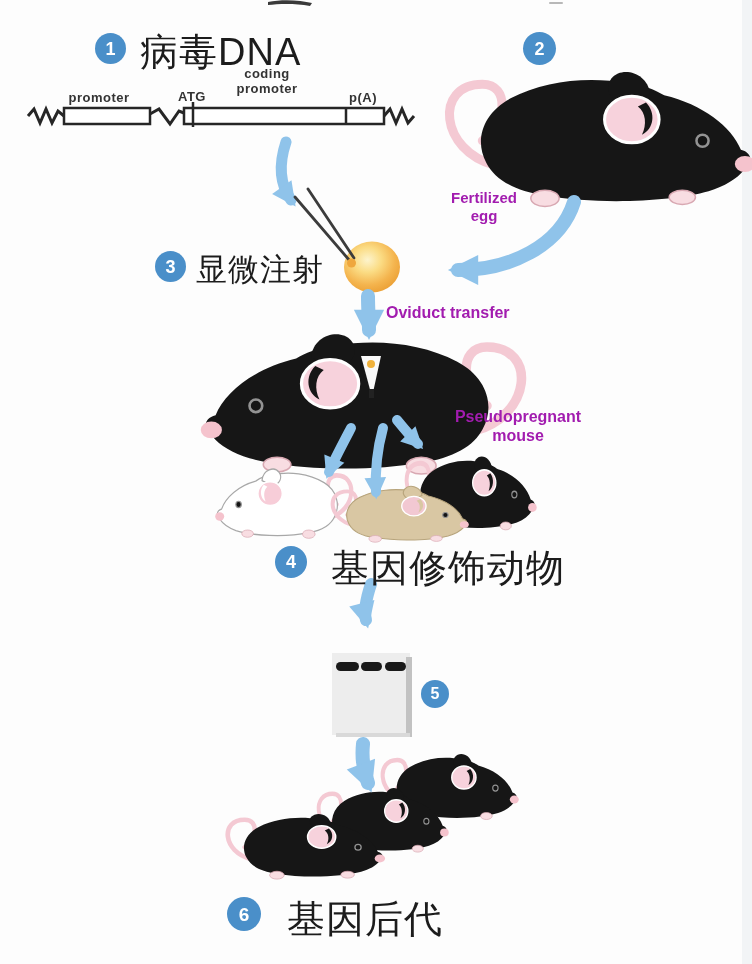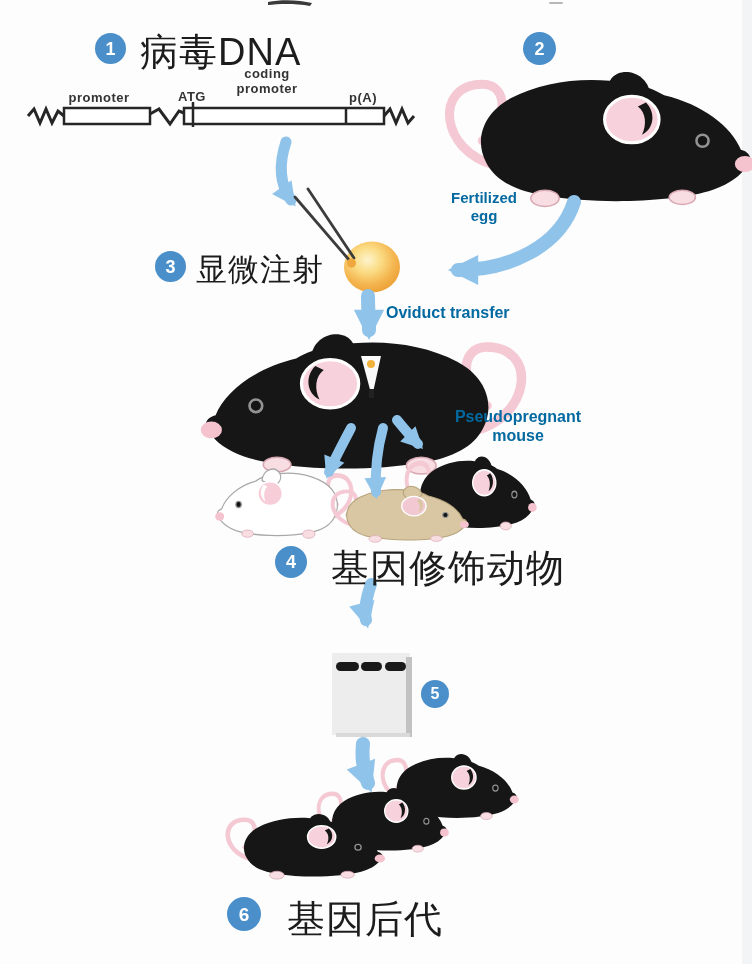--- a/index.html
+++ b/index.html
@@ -13,21 +13,21 @@
   .me{fill:var(--ear,#f7d2dc);stroke:#ffffff;stroke-width:3}
   .mf2{fill:var(--body,#161616)}
   .my{fill:#141414;stroke:#939393;stroke-width:2.5}
   .mn{fill:#f5c3cd}
   .mp{fill:#f8dde2;stroke:#d8a8b2;stroke-width:1.5}
 
   .badge{position:absolute;border-radius:50%;background:#4a8fc9;color:#ffffff;
          font-weight:700;display:flex;align-items:center;justify-content:center;
          font-size:18px;line-height:1;}
   .zh{position:absolute;color:#1c1c1c;font-weight:500;letter-spacing:1px;white-space:nowrap;}
-  .en{position:absolute;color:#0369a1;font-weight:700;white-space:nowrap;}
+  .en{position:absolute;color:#a21caf;font-weight:700;white-space:nowrap;}
   .encenter{text-align:center;}
   .dnal{position:absolute;transform:translateX(-50%);font-size:13px;font-weight:700;
         color:#333333;white-space:nowrap;letter-spacing:.5px;}
 </style>
 </head>
 <body>
 
 <div class="stage">
 
 <svg class="art" width="752" height="964" viewBox="0 0 752 964">

